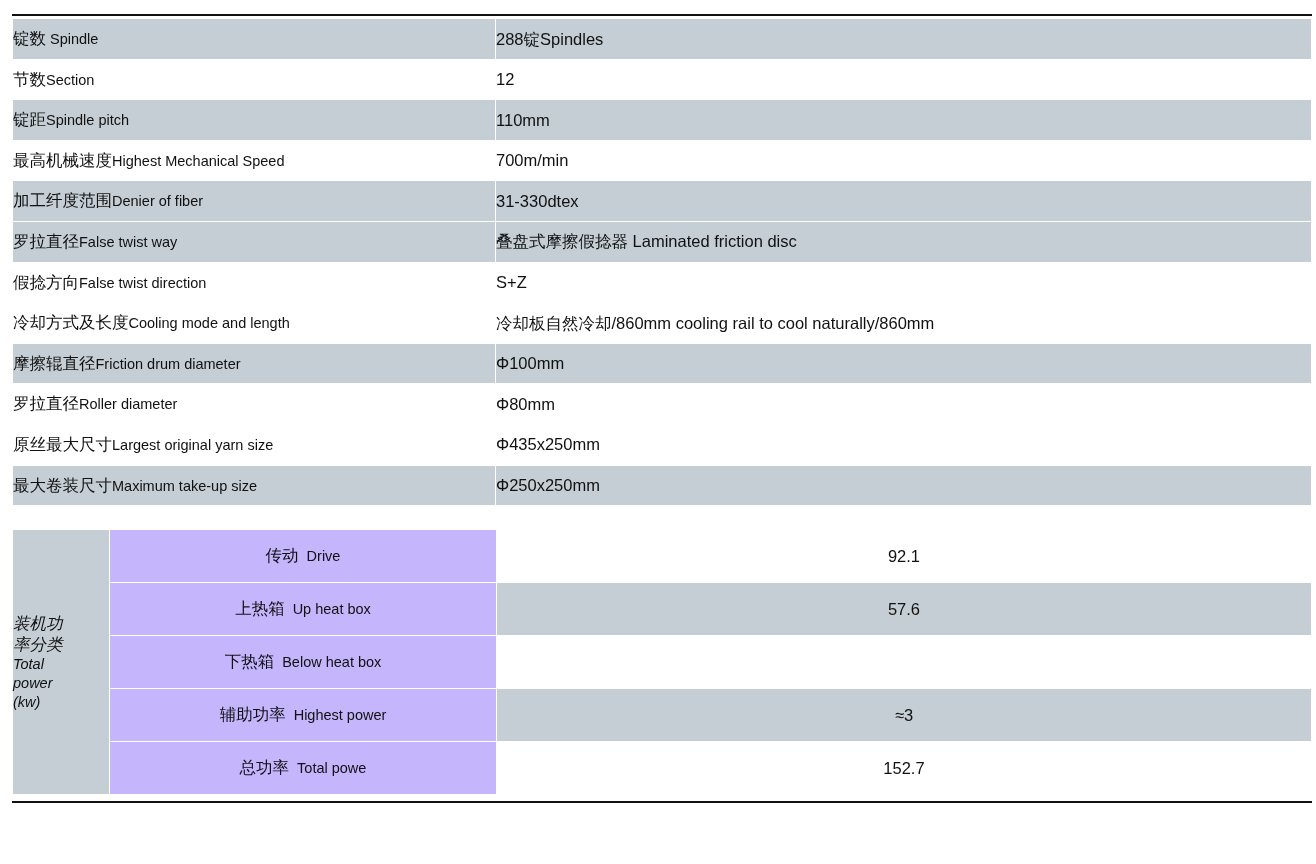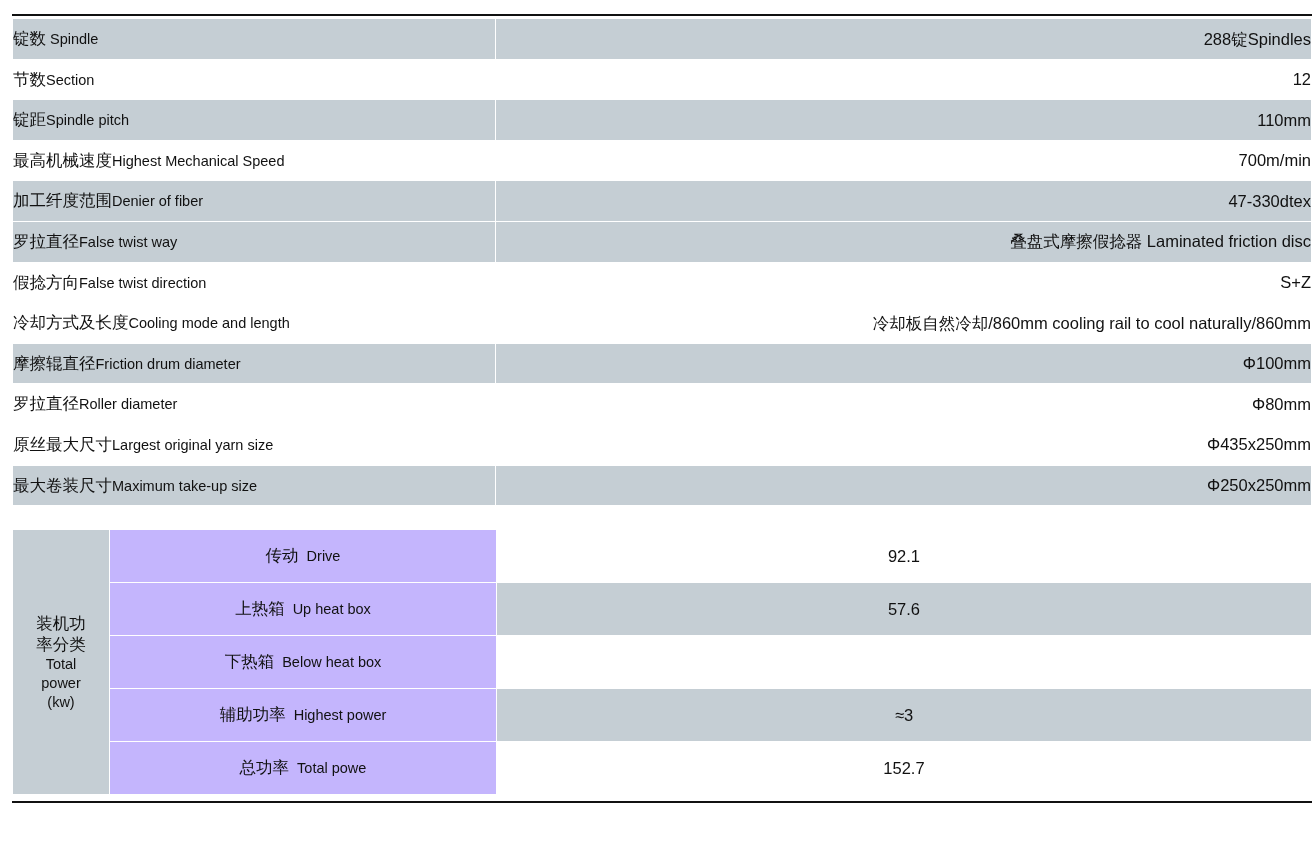--- a/index.html
+++ b/index.html
@@ -36,21 +36,21 @@
     width: 482px;
     padding: 0 0 0 10px;
     font-size: 16.5px;
     line-height: 38.6px;
     height: 38.6px;
     white-space: nowrap;
     overflow: hidden;
   }
   .c-value {
     padding: 0;
-    text-align: right;
+    text-align: left;
     font-size: 16.5px;
     line-height: 38.6px;
     height: 38.6px;
     white-space: nowrap;
     overflow: hidden;
   }
   .shade {
     background: #c5ced4;
   }
   .plain {
@@ -67,24 +67,24 @@
     border: 1px solid #ffffff;
     background: #ffffff;
   }
   .gap-row td.gap-left {
     background: #ffffff;
   }
   
   .pw-head {
     width: 96px;
     background: #c5ced4;
-    text-align: center;
     font-size: 16.5px;
     line-height: 1.28;
     padding: 4px 2px;
+    font-style: italic;
   }
   .pw-head .small {
     font-size: 14.5px;
   }
   .pw-label {
     width: 386px;
     background: #c4b5fd;
     font-size: 16.5px;
     line-height: 51px;
     height: 38.6px;
@@ -143,21 +143,21 @@
         <td class="c-value shade">110mm</td>
       </tr>
 
       <tr>
         <td class="c-label plain"><span class="cn">最高机械速度</span><span class="en">Highest Mechanical Speed</span></td>
         <td class="c-value plain">700m/min</td>
       </tr>
 
       <tr>
         <td class="c-label shade"><span class="cn">加工纤度范围</span><span class="en">Denier of fiber</span></td>
-        <td class="c-value shade">47-330dtex</td>
+        <td class="c-value shade">31-330dtex</td>
       </tr>
 
 
       <tr>
         <td class="c-label shade"><span class="cn">罗拉直径</span><span class="en">False twist way</span></td>
         <td class="c-value shade">叠盘式摩擦假捻器 Laminated friction disc</td>
       </tr>
 
       <tr>
         <td class="c-label plain"><span class="cn">假捻方向</span><span class="en">False twist direction</span></td>

